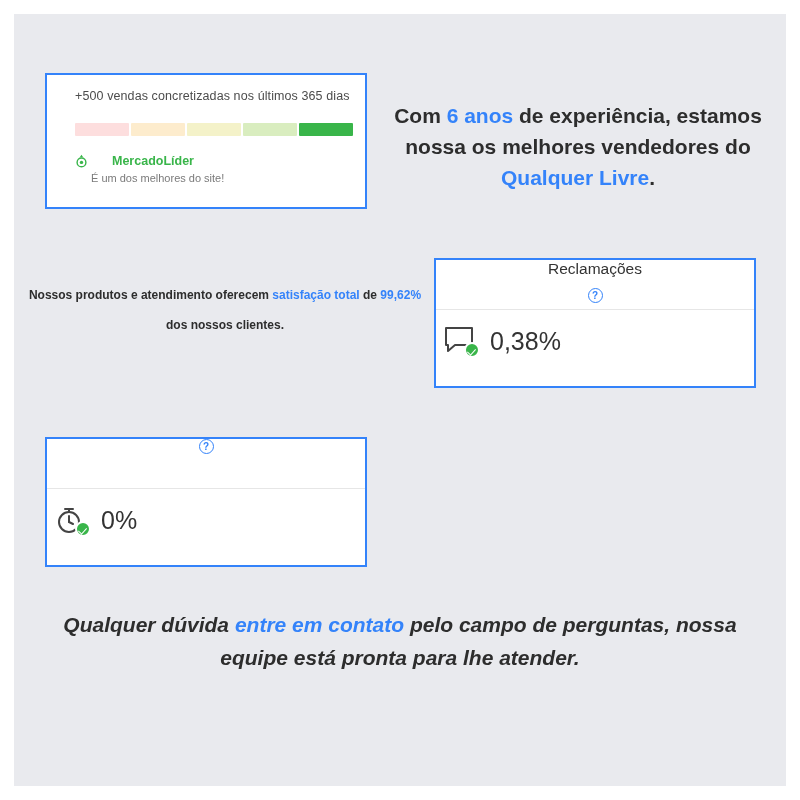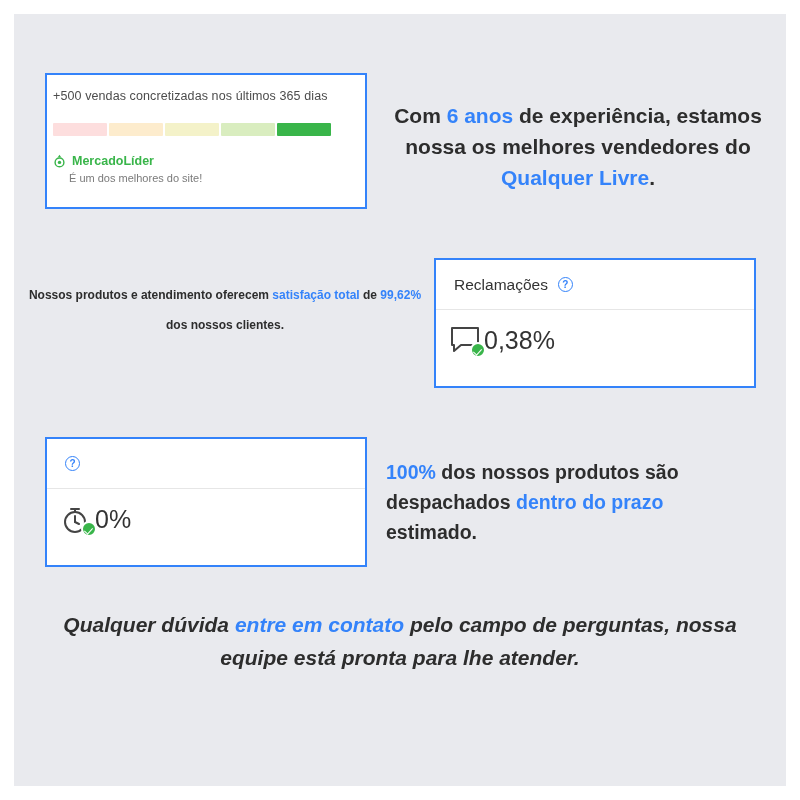--- a/index.html
+++ b/index.html
@@ -38,21 +38,21 @@
     border: 2px solid #3483fa;
     box-sizing: border-box;
   }
 
   
   .card-leader {
     left: 45px;
     top: 73px;
     width: 322px;
     height: 136px;
-    padding: 14px 16px 0 6px;
+    padding: 14px 16px 0 28px;
   }
   .leader-title {
     font-size: 12.5px;
     color: #4c4c4c;
     letter-spacing: .1px;
     white-space: nowrap;
   }
   .thermo {
     position: relative;
     margin-top: 20px;
@@ -67,21 +67,21 @@
     border-radius: 1px;
   }
   .t1 { background: #fddede; }
   .t2 { background: #fdeccd; }
   .t3 { background: #f4f2c9; }
   .t4 { background: #d9edbf; }
   .t5 { background: #39b54a; }
   .leader-row {
     display: flex;
     align-items: center;
-    gap: 6px;
+    gap: 24px;
     margin-top: 18px;
   }
   .leader-medal {
     width: 13px;
     height: 14px;
     position: relative;
   }
   .leader-name {
     font-size: 12.5px;
     color: #39b54a;
@@ -128,40 +128,43 @@
     width: 322px;
     height: 130px;
   }
   .card-head {
     height: 49px;
     border-bottom: 1px solid #e6e6e6;
     display: flex;
     align-items: center;
     padding: 0 18px;
     gap: 10px;
+    flex-direction: column;
   }
   .card-head-label {
     font-size: 15.5px;
     color: #333333;
   }
   .help-icon {
     width: 15px;
     height: 15px;
     border-radius: 50%;
     border: 1.4px solid #3483fa;
     color: #3483fa;
     font-size: 10px;
     line-height: 13px;
     text-align: center;
     font-weight: bold;
     box-sizing: border-box;
   }
   .card-body {
     display: flex;
-    padding: 16px 18px 0 14px;
+    align-items: center;
+    gap: 12px;
+    padding: 16px 18px 0 8px;
   }
   .metric-value {
     font-size: 25px;
     color: #333333;
   }
   .icon-wrap {
     position: relative;
     width: 34px;
     height: 30px;
   }
@@ -288,22 +291,19 @@
           <path d="M14 4 V7" stroke="#444" stroke-width="2"></path>
           <path d="M14 17 V11" stroke="#444" stroke-width="2" stroke-linecap="round"></path>
           <path d="M14 17 L18 19" stroke="#444" stroke-width="2" stroke-linecap="round"></path>
         </svg>
         <span class="check-badge"></span>
       </span>
       <span class="metric-value">0%</span>
     </div>
   </div>
 
-  <div class="txt-shipping">
-    <span class="blue">100%</span><span> dos nossos produtos são despachados </span><span class="blue">dentro do prazo</span><span> estimado.</span>
-  </div>
 
   <div class="txt-contact">
     <span>Qualquer dúvida </span><span class="blue">entre em contato</span><span> pelo campo de perguntas, nossa equipe está pronta para lhe atender.</span>
   </div>
 
   <div class="frame"></div>
 </div>
 
 </body></html>

